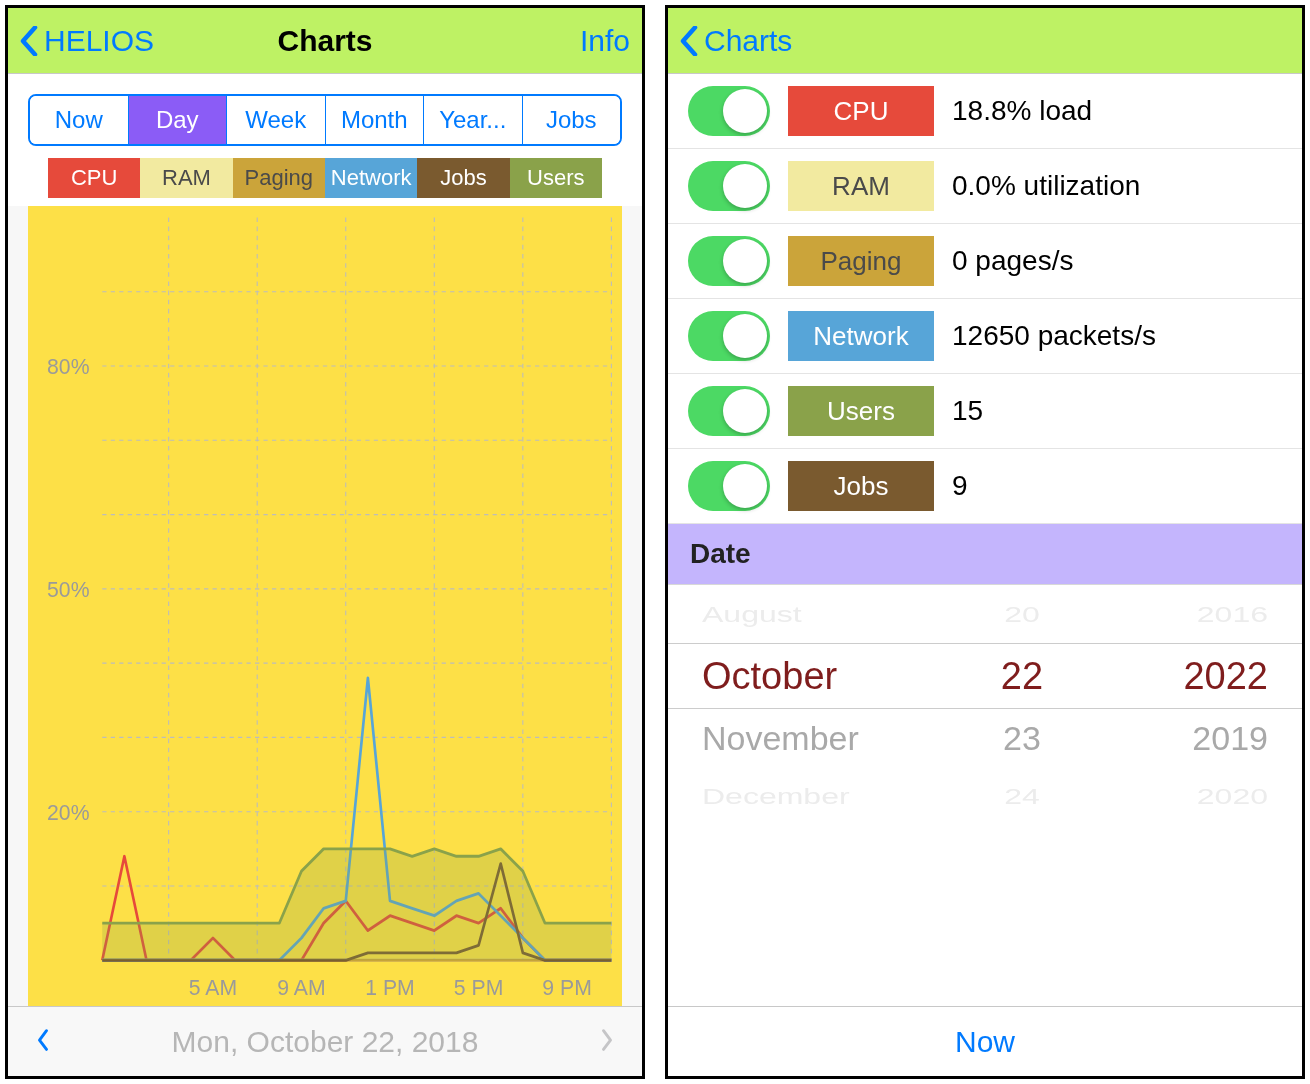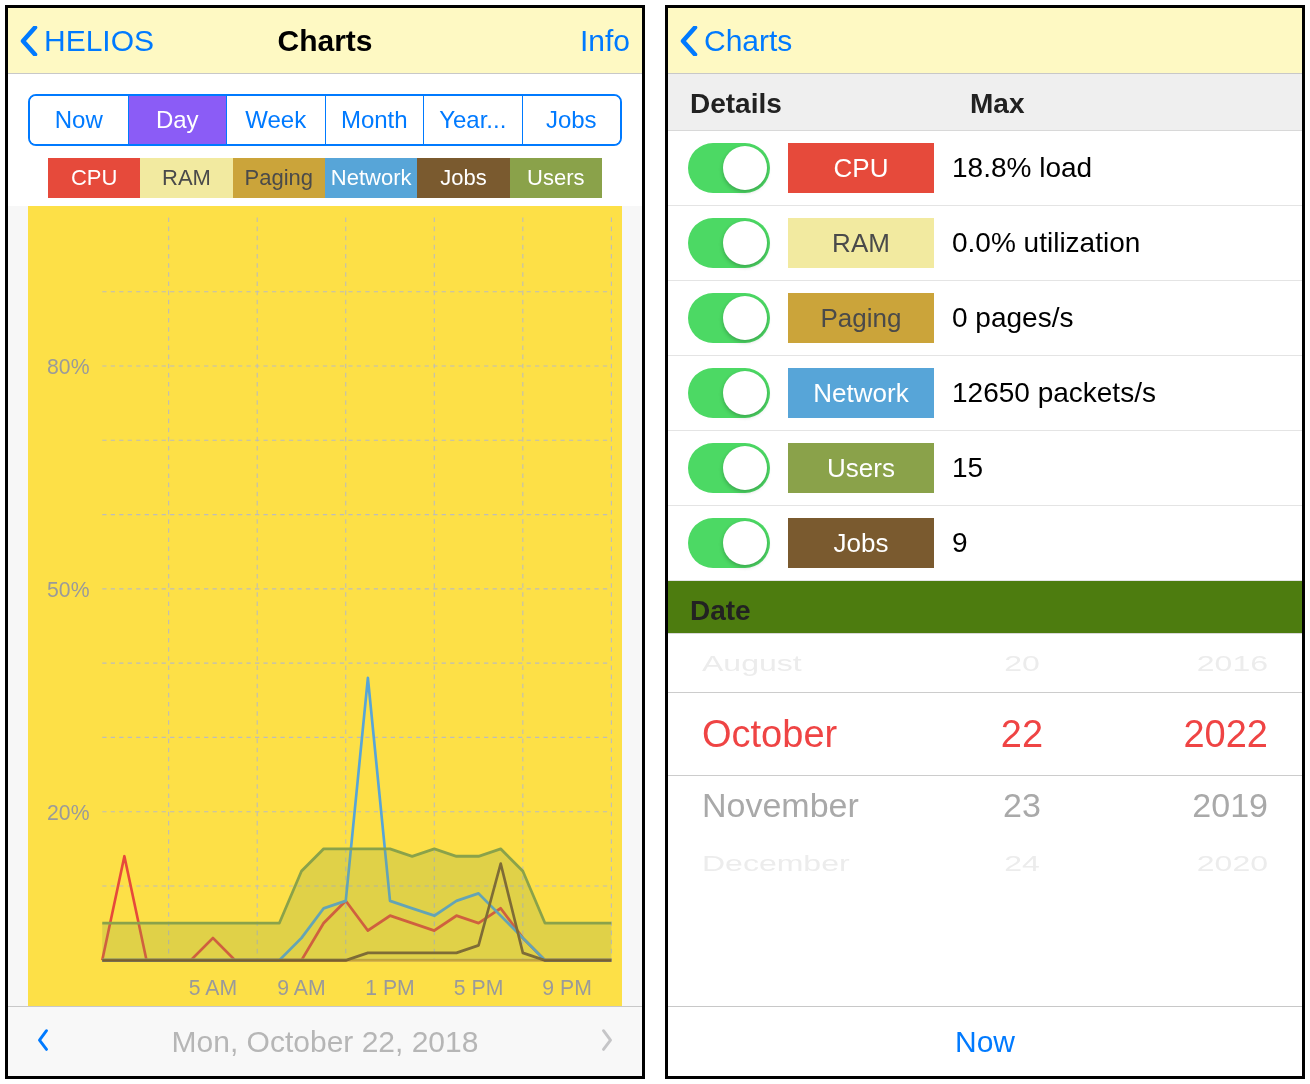--- a/index.html
+++ b/index.html
@@ -16,21 +16,21 @@
     border: 3px solid #000;
     flex: 1;
     display: flex;
     flex-direction: column;
     background: #f7f7f7;
     overflow: hidden;
   }
   .navbar {
     height: 66px;
     border-bottom: 1px solid #c8c8c8;
-    background: #fef9c3;
+    background: #bef264;
     display: flex;
     align-items: center;
     padding: 0 12px;
     position: relative;
   }
   .back-chevron {
     width: 18px; height: 30px;
     color: #007aff;
     margin-right: 6px;
   }
@@ -94,37 +94,37 @@
   .toggle::after {
     content: ""; position: absolute; width: 44px; height: 44px; border-radius: 50%;
     background: #fff; top: 3px; right: 3px; box-shadow: 0 2px 4px rgba(0,0,0,.25);
   }
   .tag {
     width: 146px; height: 50px; margin: 0 18px; display: flex; align-items: center;
     justify-content: center; font-size: 26px; color: #fff;
   }
   .rowval { font-size: 28px; color: #000; }
   .date-header {
-    padding: 14px 22px 6px; font-size: 28px; font-weight: 700; color: #222;
-    background: #4d7c0f; border-bottom: 1px solid #d8d8d8;
+    padding: 14px 22px 14px; font-size: 28px; font-weight: 700; color: #222;
+    background: #c4b5fd; border-bottom: 1px solid #d8d8d8;
   }
   .picker {
     background: #fff; flex: 1; position: relative; overflow: hidden;
     display: flex; flex-direction: column; align-items: stretch;
   }
   .pickrow {
     display: flex; height: 58px; align-items: center; font-size: 32px;
     padding: 0 34px;
   }
   .pickrow .m { flex: 0 0 260px; text-align: left; }
   .pickrow .d { flex: 0 0 120px; text-align: center; }
   .pickrow .y { flex: 1; text-align: right; }
   .faded3 { color: #ececec; transform: scaleY(.7); }
   .faded1 { color: #a9a9a9; font-size: 34px; }
-  .picked { color: #ef4444; font-size: 38px; border-top: 1px solid #ccc; border-bottom: 1px solid #ccc; height: 84px; }
+  .picked { color: #7f1d1d; font-size: 38px; border-top: 1px solid #ccc; border-bottom: 1px solid #ccc; height: 66px; }
   .footer2 {
     height: 70px; border-top: 1px solid #c8c8c8; background: #fff;
     display: flex; align-items: center; justify-content: center;
     font-size: 30px; color: #007aff;
   }
 </style>
 </head>
 <body>
 
 <div class="phone">
@@ -217,24 +217,20 @@
 <div class="phone">
   <div class="navbar">
     <div class="back-chevron">
       <svg viewBox="0 0 12 20">
           <polyline points="10,1 2,10 10,19" fill="none" stroke="currentColor" stroke-width="3" stroke-linecap="round" stroke-linejoin="round"></polyline>
         </svg>
     </div>
     <span class="navlink">Charts</span>
   </div>
 
-  <div class="section-header">
-    <div class="col1">Details</div>
-    <div>Max</div>
-  </div>
 
   <div id="rows">
       <div class="row">
         <div class="toggle"></div>
         <div class="tag" style="background: rgb(230, 74, 59); color: rgb(255, 255, 255);">CPU</div>
         <div class="rowval">18.8% load</div>
       </div>
       <div class="row">
         <div class="toggle"></div>
         <div class="tag" style="background: rgb(242, 234, 160); color: rgb(74, 74, 74);">RAM</div>

